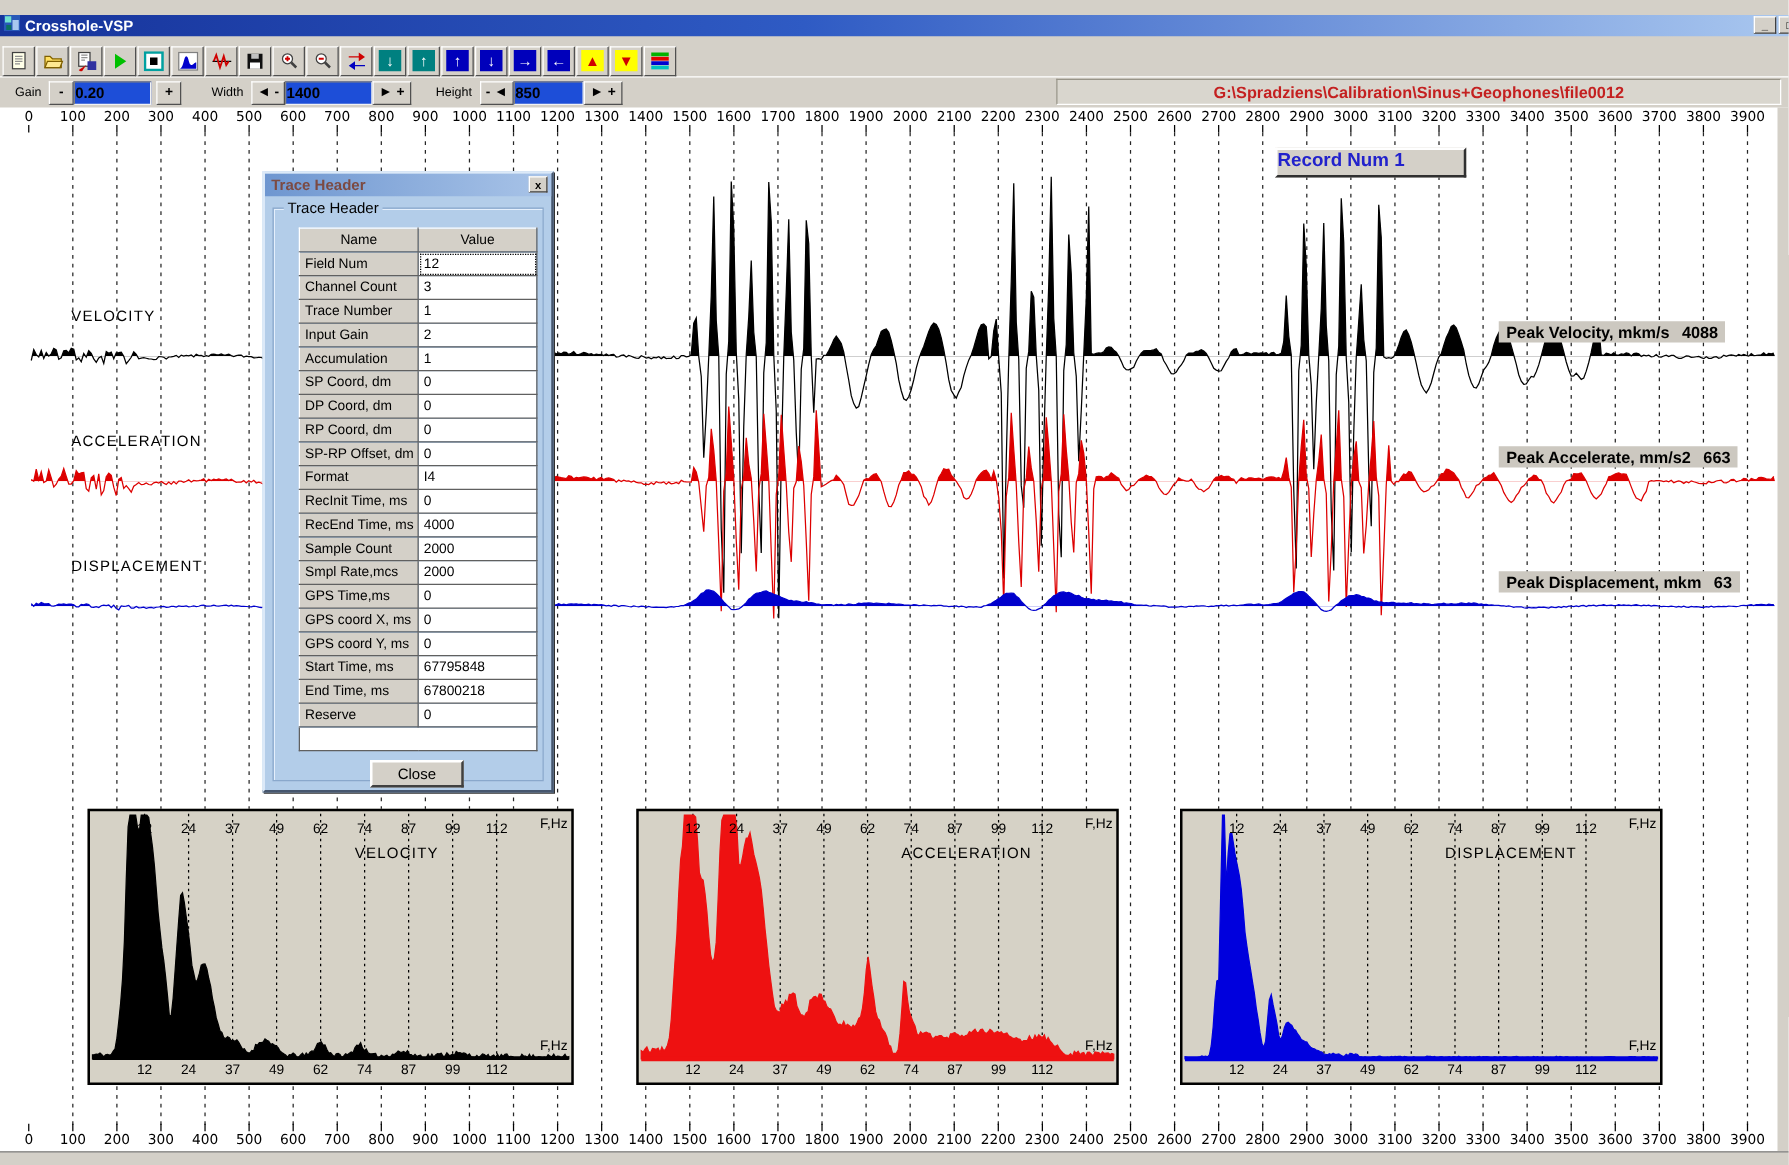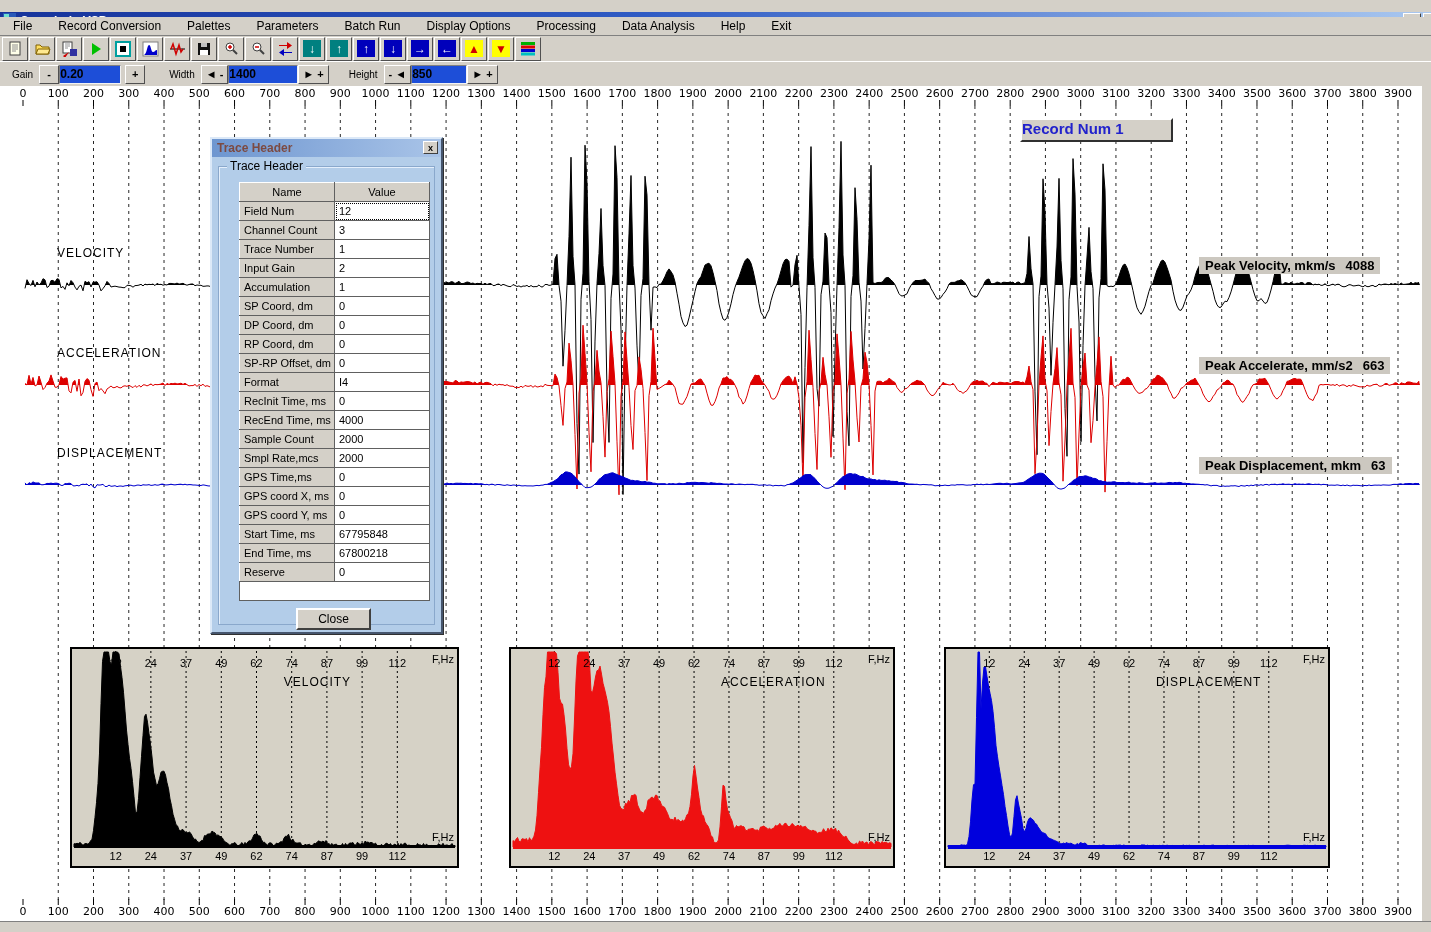--- a/index.html
+++ b/index.html
@@ -89,32 +89,20 @@
           <rect x="7" y="4" width="5" height="8" fill="#a8c8f0"></rect>
           <rect x="2" y="8" width="4" height="4" fill="#0a7060"></rect>
         </svg></span>
     <span id="apptitle">Crosshole-VSP</span>
     <span id="winbtns">
       <button class="winctl">_</button>
       <button class="winctl">□</button>
     </span>
   </div>
 
-  <div id="menubar">
-      <div class="menu-item">File</div>
-      <div class="menu-item">Record Conversion</div>
-      <div class="menu-item">Palettes</div>
-      <div class="menu-item">Parameters</div>
-      <div class="menu-item">Batch Run</div>
-      <div class="menu-item">Display Options</div>
-      <div class="menu-item">Processing</div>
-      <div class="menu-item">Data Analysis</div>
-      <div class="menu-item">Help</div>
-      <div class="menu-item">Exit</div>
-    </div>
   <div id="toolbar1">
       <button class="tbtn">
         <span class="glyph">
           <svg width="17" height="16">
             <rect x="3" y="1" width="10" height="13" fill="#ffffe8" stroke="#404040"></rect>
             <path d="M5 4h6M5 6h6M5 8h6M5 10h4" stroke="#909090" fill="none"></path>
           </svg>
         </span>
       </button>
       <button class="tbtn">
@@ -243,20 +231,21 @@
     <span class="ctl-value" id="gainValue">0.20</span>
     <button class="ctl-btn" style="margin-left:4px;">+</button>
     <span class="ctl-label" style="margin-left:24px;">Width</span>
     <button class="ctl-btn">◄ -</button>
     <span class="ctl-value" id="widthValue">1400</span>
     <button class="ctl-btn">► +</button>
     <span class="ctl-label" style="margin-left:20px;">Height</span>
     <button class="ctl-btn">- ◄</button>
     <span class="ctl-value" id="heightValue">850</span>
     <button class="ctl-btn">► +</button>
+    <div id="filepath">G:\Spradziens\Calibration\Sinus+Geophones\file0012</div>
   </div>
 
   <div id="plot">
     <svg id="gridSvg" width="1431" height="835">
         <line x1="58.2564" y1="20" x2="58.2564" y2="817" stroke="#000" stroke-dasharray="3,4" stroke-width="1" opacity="0.85"></line>
         <line x1="93.5128" y1="20" x2="93.5128" y2="817" stroke="#000" stroke-dasharray="3,4" stroke-width="1" opacity="0.85"></line>
         <line x1="128.7692" y1="20" x2="128.7692" y2="817" stroke="#000" stroke-dasharray="3,4" stroke-width="1" opacity="0.85"></line>
         <line x1="164.0256" y1="20" x2="164.0256" y2="817" stroke="#000" stroke-dasharray="3,4" stroke-width="1" opacity="0.85"></line>
         <line x1="199.28199999999998" y1="20" x2="199.28199999999998" y2="817" stroke="#000" stroke-dasharray="3,4" stroke-width="1" opacity="0.85"></line>
         <line x1="234.5384" y1="20" x2="234.5384" y2="817" stroke="#000" stroke-dasharray="3,4" stroke-width="1" opacity="0.85"></line>

